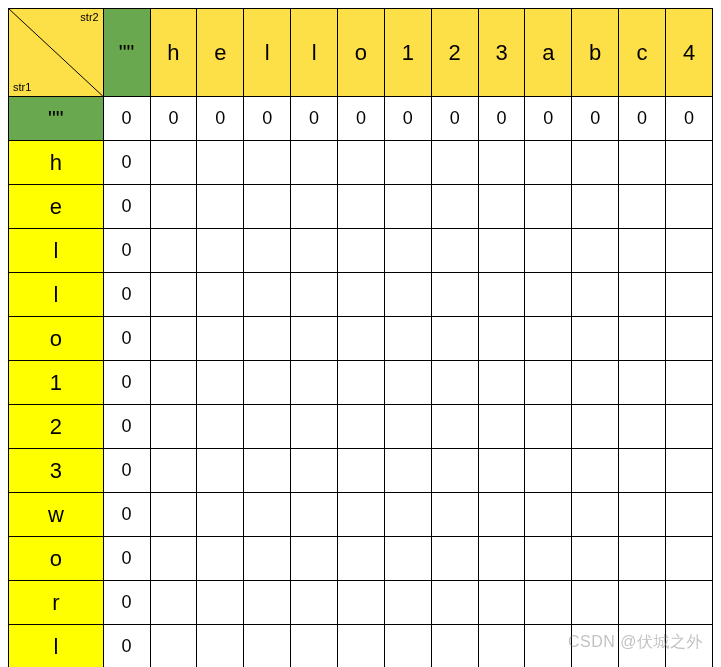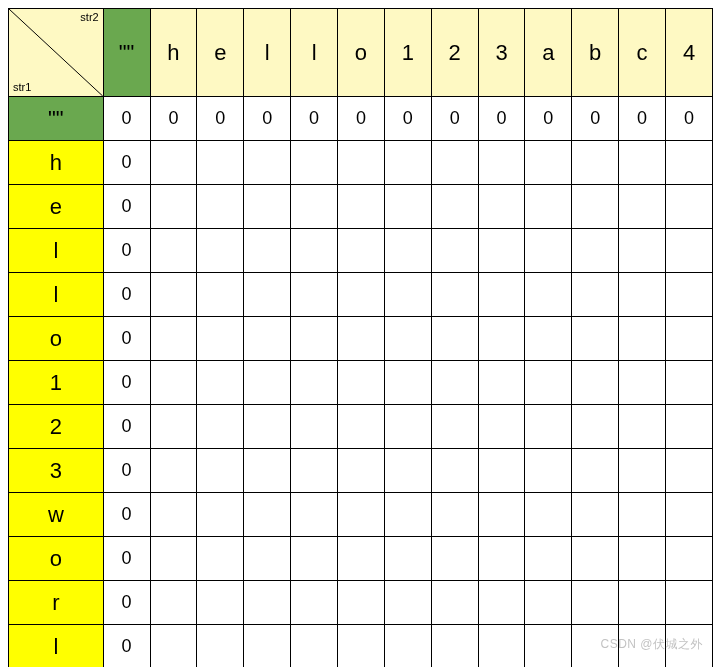--- a/index.html
+++ b/index.html
@@ -21,21 +21,21 @@
     border: 1px solid #000000;
     text-align: center;
     vertical-align: middle;
     font-weight: normal;
     font-size: 22px;
     padding: 0;
     height: 44px;
     width: 47px;
   }
   th.corner, td.rowhead { width: 95px; }
-  .hdr-yellow { background: #fef9c3; }
+  .hdr-yellow { background: #fde047; }
   .hdr-green  { background: #6aa84f; }
   th.corner {
     position: relative;
     padding: 0;
     height: 88px;
   }
   .corner svg {
     position: absolute;
     inset: 0;
     width: 100%;
@@ -53,21 +53,21 @@
   .empty { background: #ffffff; }
   .rowhead { font-size: 22px; }
   td.rowhead.green { background:#6aa84f; }
   td.rowhead.yellow { background:#ffff00; }
   
   
   .wm {
     position: absolute;
     right: 18px;
     bottom: 14px;
-    font-size: 12px;
+    font-size: 16px;
     color: rgba(120,120,120,0.45);
     letter-spacing: 0.5px;
     pointer-events: none;
     user-select: none;
   }
 </style>
 </head>
 <body>
 
 <table>

